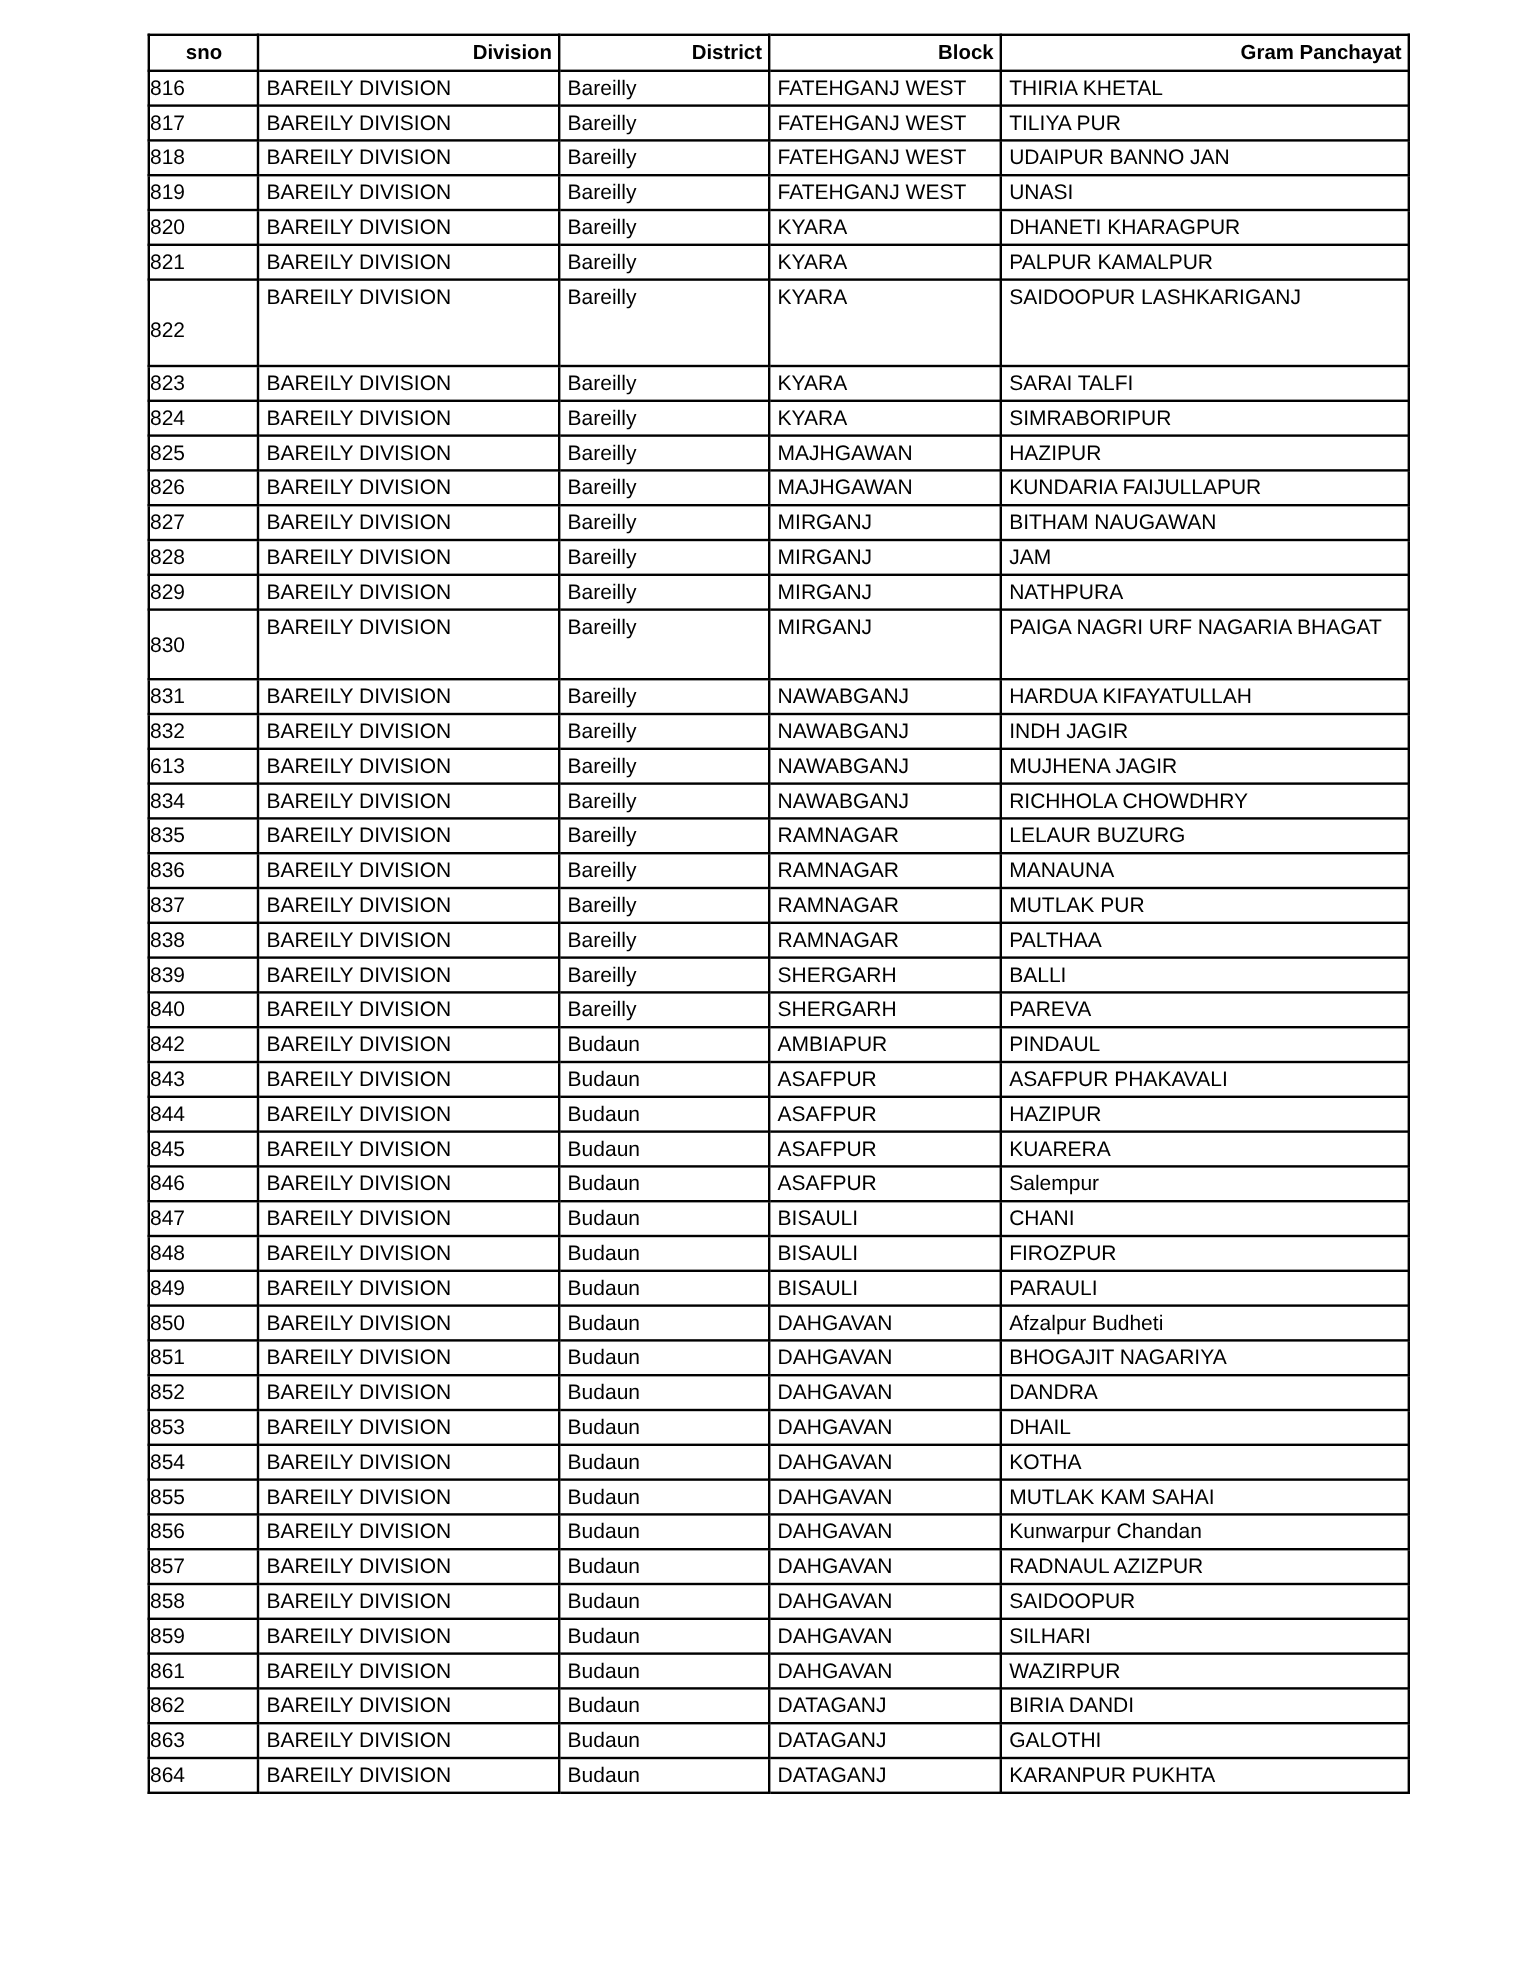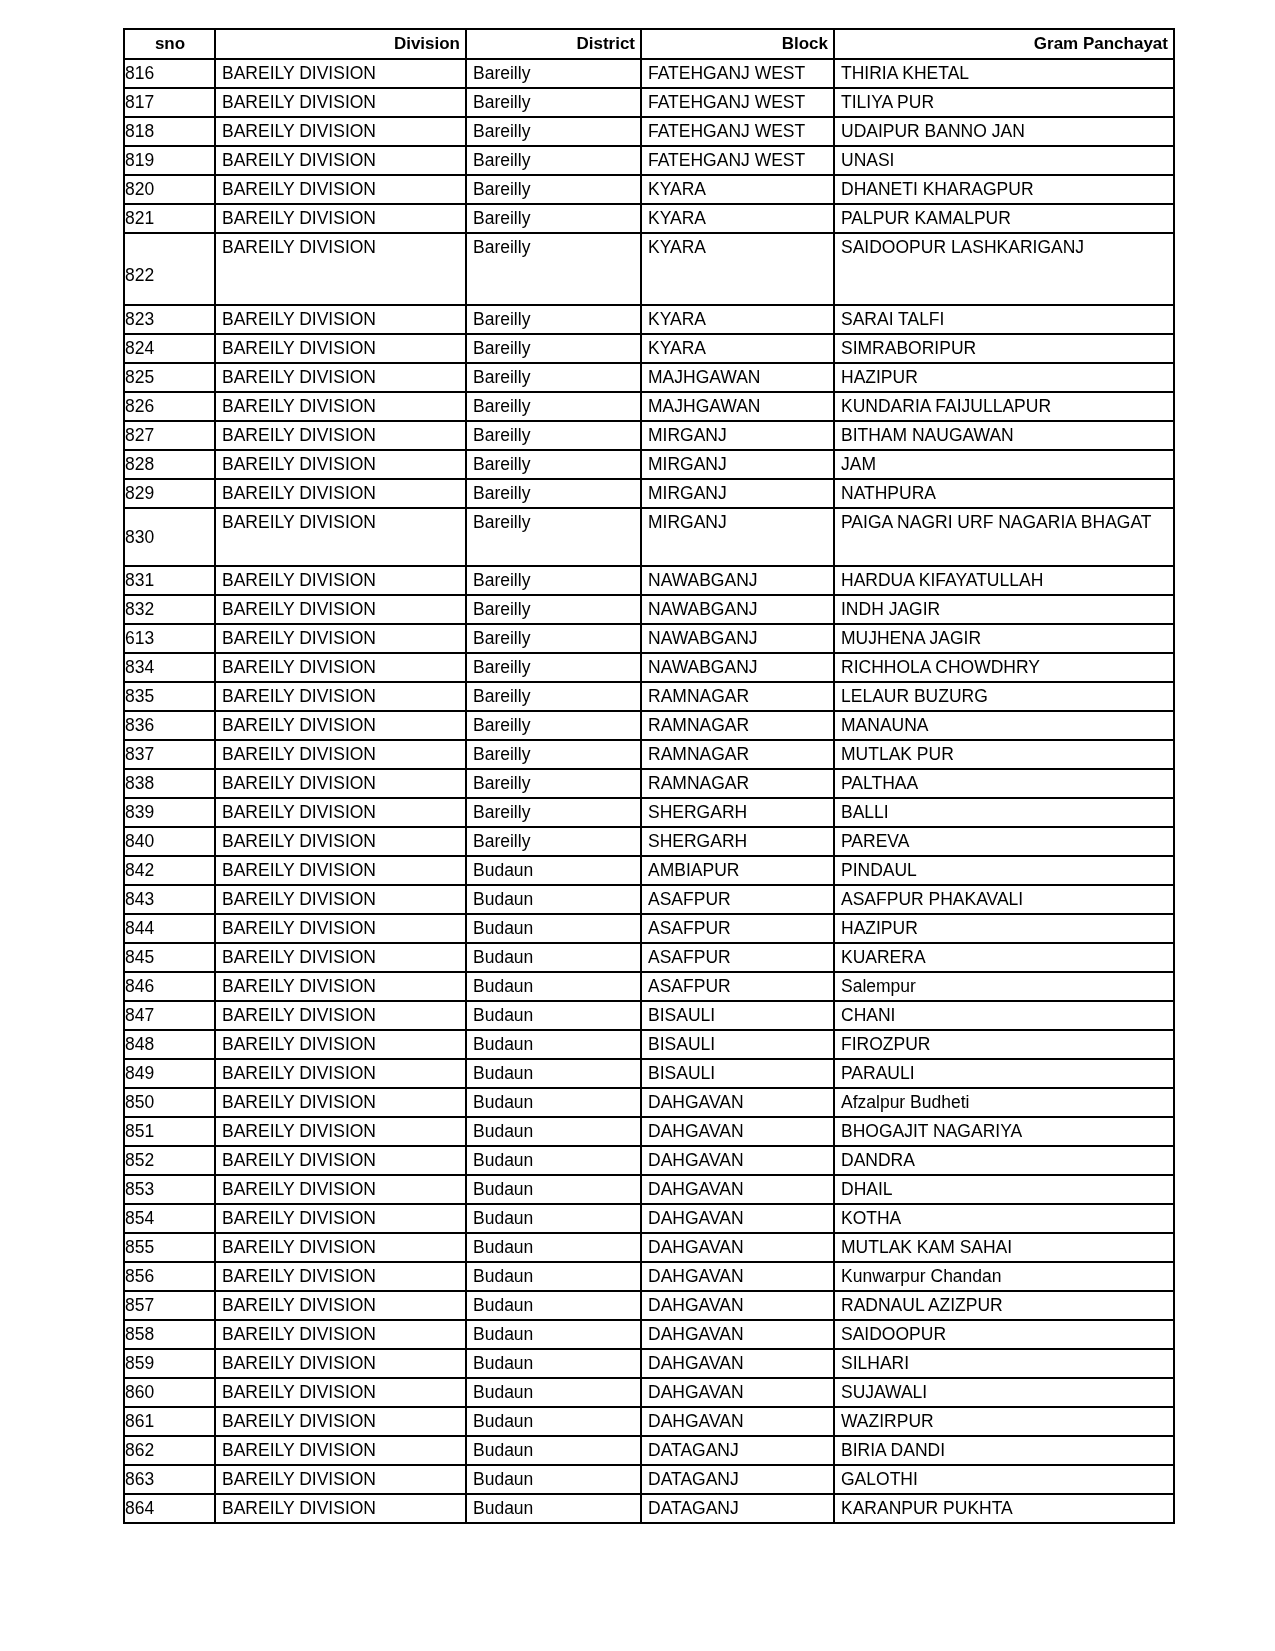--- a/index.html
+++ b/index.html
@@ -405,27 +405,20 @@
             <td class="cell-gram_panchayat">SAIDOOPUR</td>
           </tr>
           <tr class="r-normal">
             <td class="cell-sno">859</td>
             <td class="cell-division">BAREILY DIVISION</td>
             <td class="cell-district">Budaun</td>
             <td class="cell-block">DAHGAVAN</td>
             <td class="cell-gram_panchayat">SILHARI</td>
           </tr>
           <tr class="r-normal">
-            <td class="cell-sno">860</td>
-            <td class="cell-division">BAREILY DIVISION</td>
-            <td class="cell-district">Budaun</td>
-            <td class="cell-block">DAHGAVAN</td>
-            <td class="cell-gram_panchayat">SUJAWALI</td>
-          </tr>
-          <tr class="r-normal">
             <td class="cell-sno">861</td>
             <td class="cell-division">BAREILY DIVISION</td>
             <td class="cell-district">Budaun</td>
             <td class="cell-block">DAHGAVAN</td>
             <td class="cell-gram_panchayat">WAZIRPUR</td>
           </tr>
           <tr class="r-normal">
             <td class="cell-sno">862</td>
             <td class="cell-division">BAREILY DIVISION</td>
             <td class="cell-district">Budaun</td>

